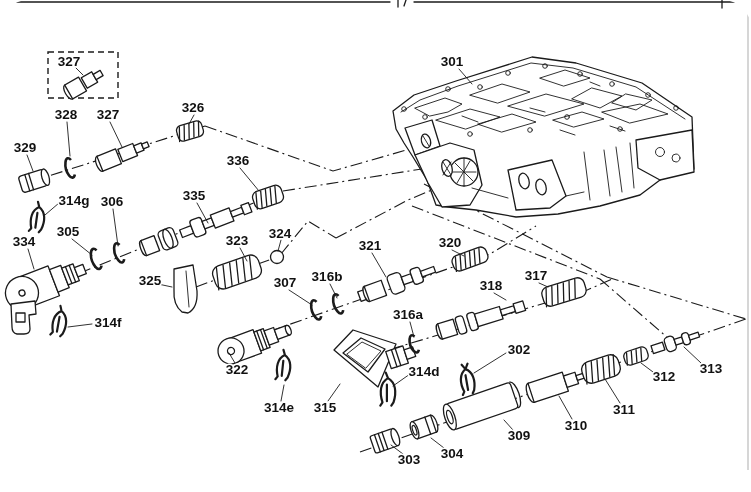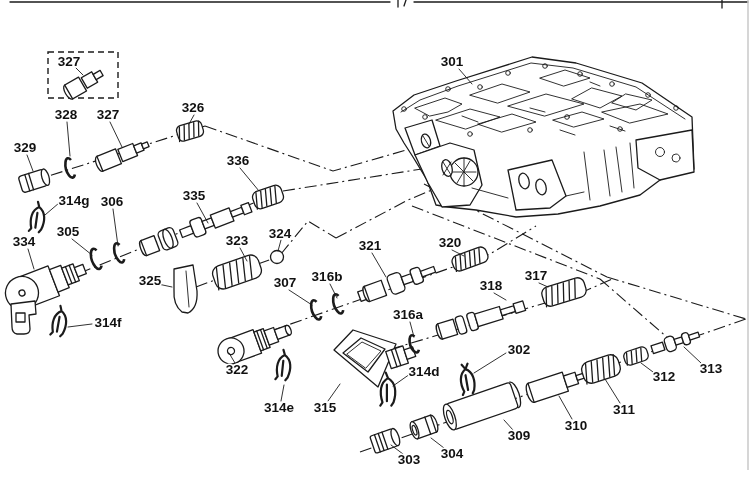--- a/index.html
+++ b/index.html
@@ -1,17 +1,17 @@
 <!DOCTYPE html>
 <html><head>
 <meta charset="utf-8">
 <style>
   html,body{margin:0;padding:0;background:#fff;}
   #stage{position:relative;width:751px;height:492px;background:#ffffff;overflow:hidden;
-         font-family:"Liberation Sans", sans-serif;}
+         font-family:"Liberation Sans", sans-serif;border-radius:28px;}
   svg{display:block;}
   .ln{stroke:#1b1b1b;fill:none;stroke-width:1.3;stroke-linecap:round;stroke-linejoin:round;}
   .thin{stroke-width:0.9;}
   .fw{fill:#ffffff;stroke:#1b1b1b;stroke-width:1.3;stroke-linejoin:round;}
   .dash{stroke:#1b1b1b;fill:none;stroke-width:1.1;stroke-dasharray:12 4 2 4;}
   .ring{stroke:#1b1b1b;fill:none;stroke-width:2.6;}
   .part-label{font:600 13.5px "Liberation Sans", sans-serif;fill:#111;
               text-anchor:middle;dominant-baseline:middle;
               paint-order:stroke;stroke:#ffffff;stroke-width:3px;}
 </style>

